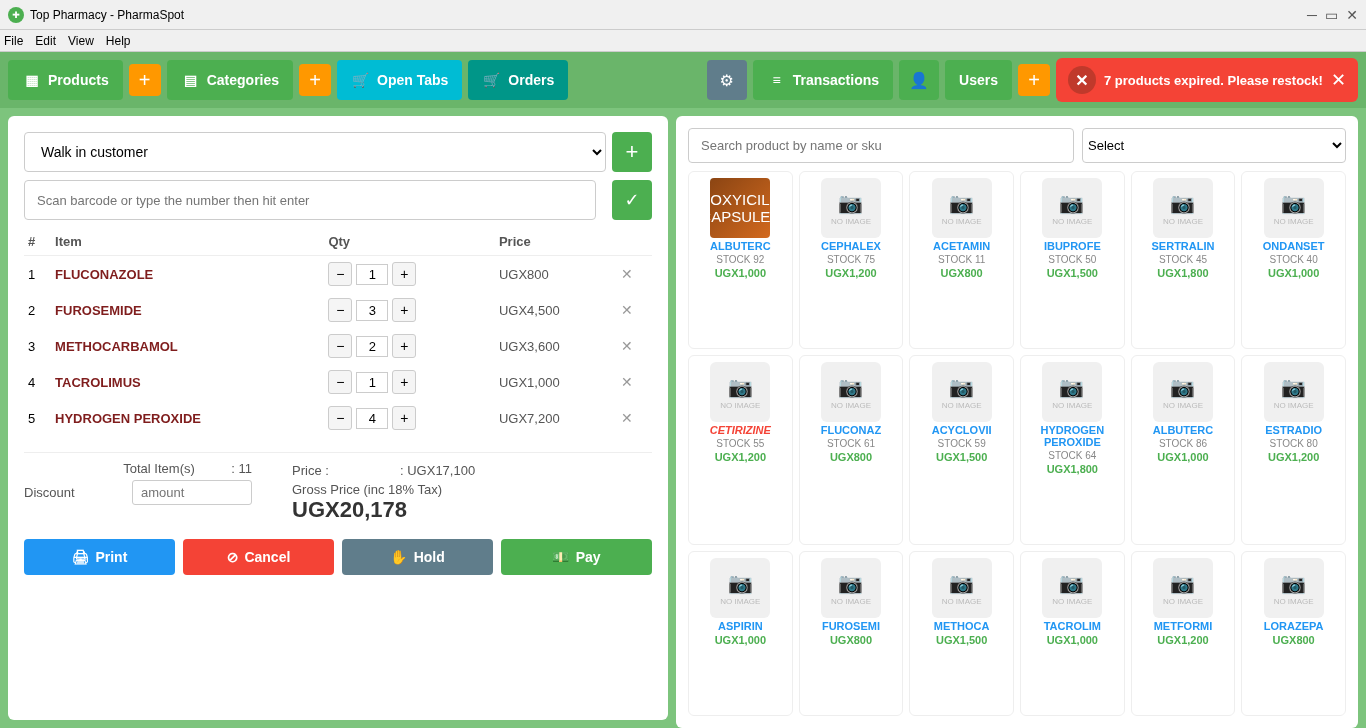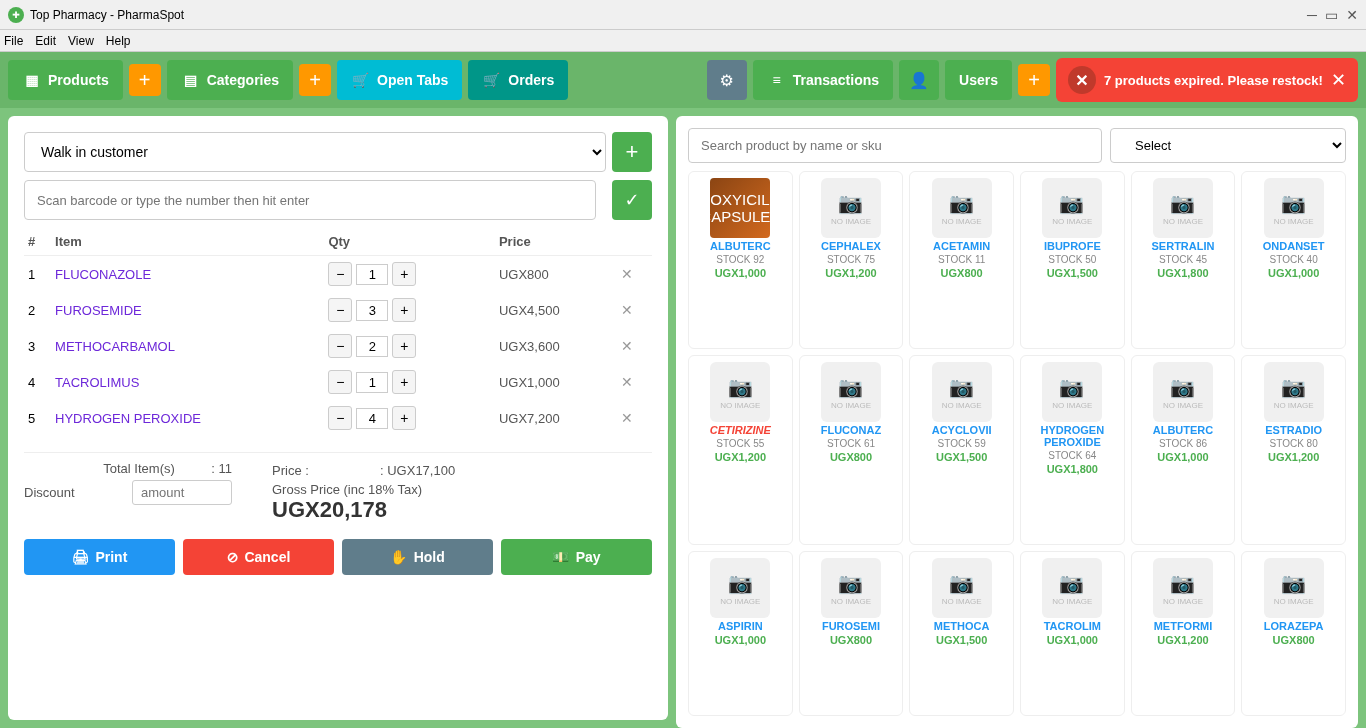--- a/index.html
+++ b/index.html
@@ -47,55 +47,55 @@
 
     
     .barcode-row { display: flex; gap: 16px; }
     .barcode-input { flex: 1; padding: 8px 12px; border: 1px solid #ccc; border-radius: 4px; font-size: 13px; color: #999; }
     .barcode-confirm { background: #4caf50; color: white; border: none; border-radius: 4px; width: 40px; height: 40px; font-size: 18px; cursor: pointer; display: flex; align-items: center; justify-content: center; }
 
     
     .items-table { width: 100%; border-collapse: collapse; font-size: 13px; }
     .items-table th { text-align: left; padding: 6px 4px; color: #555; border-bottom: 1px solid #eee; }
     .items-table td { padding: 6px 4px; vertical-align: middle; }
-    .item-name { color: #6d28d9; font-weight: normal; }
+    .item-name { color: #7f1d1d; font-weight: bold; }
     .qty-ctrl { display: flex; align-items: center; gap: 4px; }
     .qty-btn { width: 24px; height: 24px; border: 1px solid #ccc; background: #f5f5f5; border-radius: 3px; cursor: pointer; font-size: 14px; display: flex; align-items: center; justify-content: center; }
     .qty-val { width: 32px; text-align: center; border: 1px solid #ccc; padding: 2px; font-size: 13px; }
     .remove-btn { color: #999; border: none; background: none; font-size: 14px; cursor: pointer; }
     .price-val { color: #555; }
 
     
     .table-scroll { overflow-y: auto; max-height: 280px; }
 
     
     .summary { margin-top: 8px; border-top: 1px solid #eee; padding-top: 8px; }
     .summary-row { display: flex; align-items: center; gap: 8px; justify-content: flex-end; }
     .summary-label { color: #555; font-size: 13px; min-width: 100px; }
     .summary-value { color: #555; font-size: 13px; }
     .discount-row { display: flex; align-items: center; gap: 8px; margin-top: 4px; }
-    .discount-input { border: 1px solid #ccc; border-radius: 3px; padding: 4px 8px; font-size: 13px; color: #aaa; width: 100px; }
+    .discount-input { border: 1px solid #ccc; border-radius: 3px; padding: 4px 8px; font-size: 13px; color: #aaa; width: 120px; }
     .gross-label { color: #555; font-size: 13px; }
     .gross-value { font-size: 22px; font-weight: bold; color: #333; }
 
     
     .action-row { display: flex; gap: 8px; margin-top: 8px; }
     .action-btn { flex: 1; padding: 10px; border: none; border-radius: 4px; color: white; font-size: 14px; font-weight: bold; cursor: pointer; display: flex; align-items: center; justify-content: center; gap: 6px; }
     .action-btn.print { background: #2196f3; }
     .action-btn.cancel { background: #f44336; }
     .action-btn.hold { background: #607d8b; }
     .action-btn.pay { background: #4caf50; }
 
     
     .right-panel { background: white; margin: 8px 8px 0 0; border-radius: 6px; padding: 12px; flex: 1; display: flex; flex-direction: column; gap: 8px; overflow: hidden; }
 
     
     .search-row { display: flex; gap: 8px; }
     .search-input { flex: 1; padding: 8px 12px; border: 1px solid #ccc; border-radius: 4px; font-size: 13px; }
-    .category-select { width: 236px; padding: 8px 20px; border: 1px solid #ccc; border-radius: 4px; font-size: 13px; background: white; }
+    .category-select { width: 264px; padding: 8px 1px; border: 1px solid #ccc; border-radius: 4px; font-size: 13px; background: white; }
 
     
     .products-grid { display: grid; grid-template-columns: repeat(6, 1fr); gap: 6px; overflow-y: auto; flex: 1; }
     .product-card { border: 1px solid #eee; border-radius: 6px; padding: 6px; cursor: pointer; display: flex; flex-direction: column; align-items: center; gap: 2px; }
     .no-image-box { width: 60px; height: 60px; background: #f0f0f0; border-radius: 6px; display: flex; flex-direction: column; align-items: center; justify-content: center; color: #aaa; font-size: 9px; gap: 2px; }
     .camera-icon { font-size: 20px; color: #ccc; }
     .product-name { font-size: 11px; font-weight: bold; color: #2196f3; text-align: center; }
     .product-name.red { color: #f44336; font-style: italic; }
     .product-stock { font-size: 10px; color: #888; }
     .product-price { font-size: 11px; color: #4caf50; font-weight: bold; }

